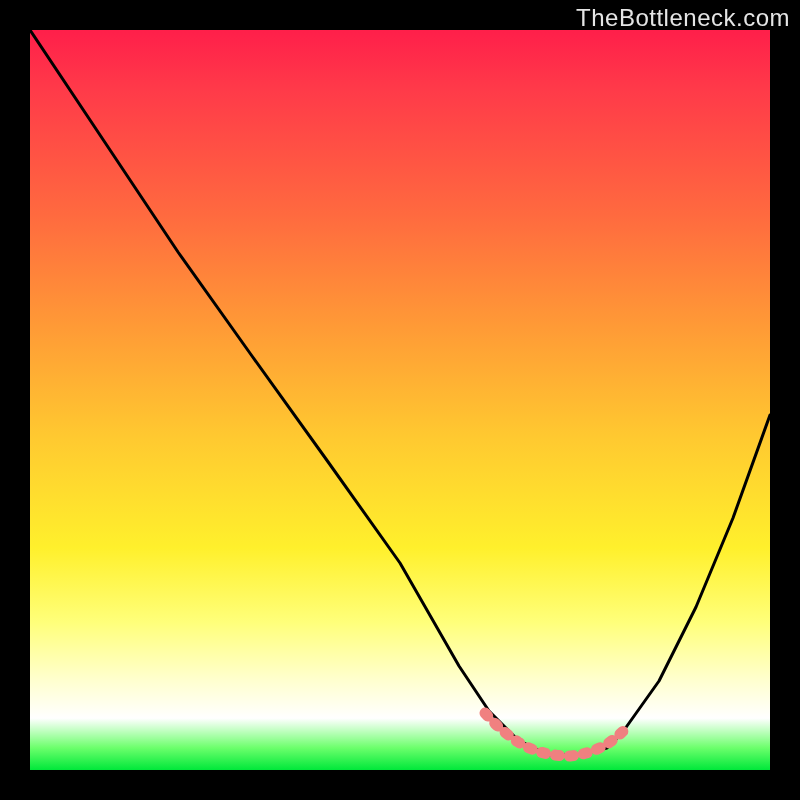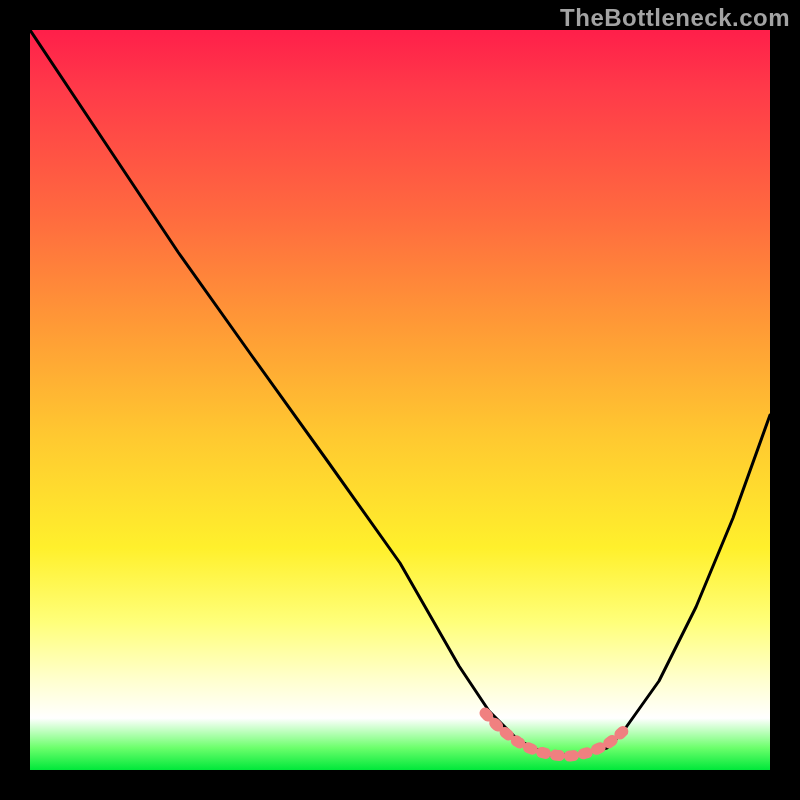--- a/index.html
+++ b/index.html
@@ -15,22 +15,22 @@
     position: relative;
     width: 800px;
     height: 800px;
     background: #000;
   }
   .watermark {
     position: absolute;
     top: 4px;
     right: 10px;
     font-size: 24px;
-    font-weight: bold;
-    color: #a3a3a3;
+    font-weight: normal;
+    color: #e5e5e5;
     letter-spacing: 0.5px;
     z-index: 20;
   }
   .plot-area {
     position: absolute;
     left: 30px;
     top: 30px;
     width: 740px;
     height: 740px;
     overflow: hidden;

